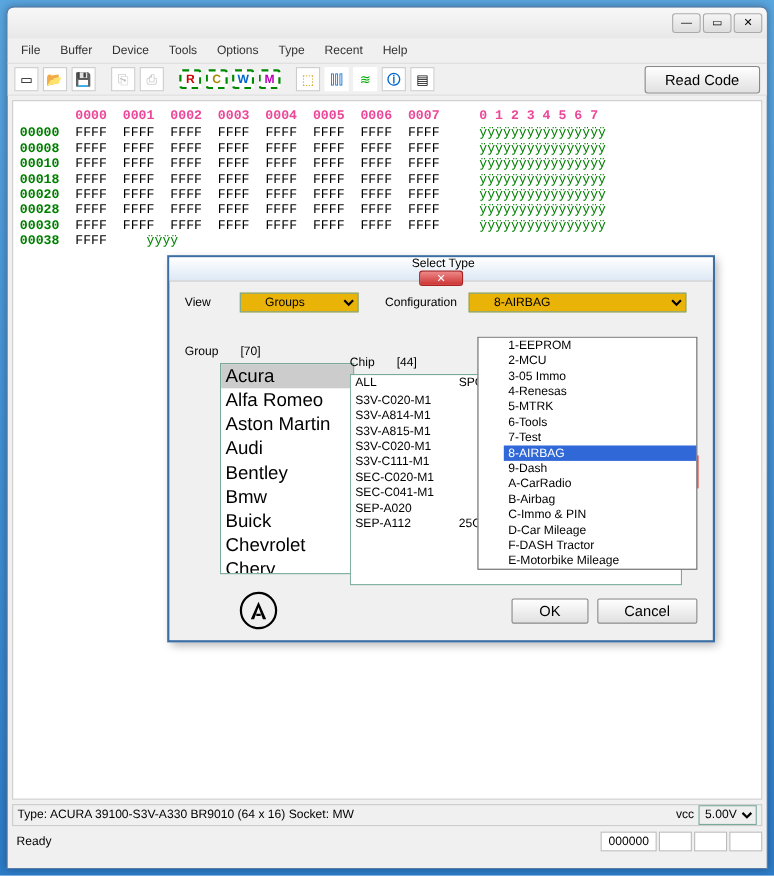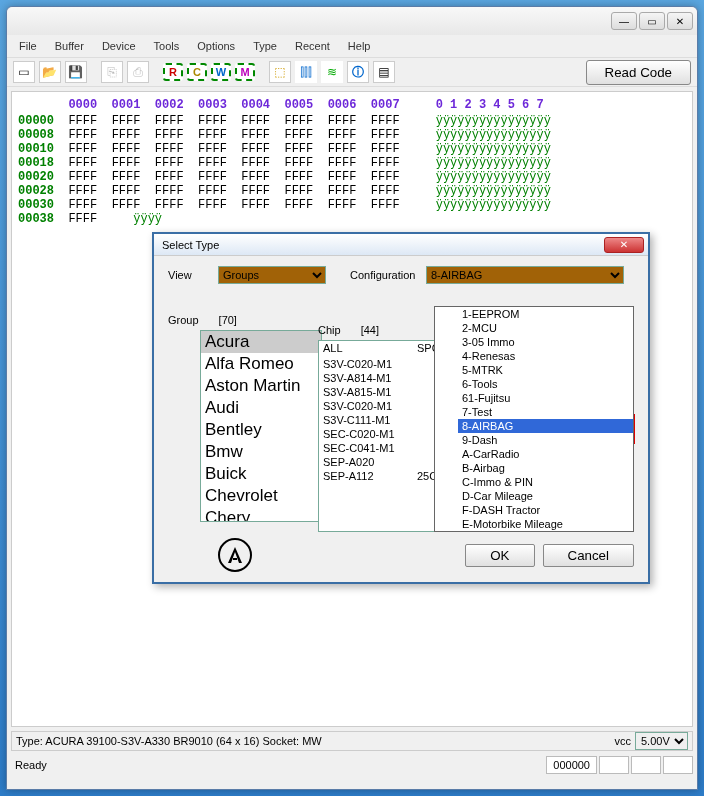--- a/index.html
+++ b/index.html
@@ -89,21 +89,21 @@
   background: #fff;
   margin: 4px;
   border: 1px solid #ccc;
   height: 636px;
   padding: 6px;
   font-family: 'Courier New', monospace;
   font-size: 12px;
   overflow: hidden;
   position: relative;
 }
-.hex-header { white-space: pre; color: #6d28d9; font-weight: bold; margin-bottom: 2px; }
+.hex-header { white-space: pre; color: #ec4899; font-weight: bold; margin-bottom: 2px; }
 .hex-row { white-space: pre; }
 .hex-addr { color: #008000; font-weight: bold; }
 .hex-data { color: #000; font-weight: normal; }
 .hex-ascii { color: #008000; }
 .statusbar1 {
   height: 20px;
   border: 1px solid #ccc;
   margin: 0 4px;
   display: flex;
   align-items: center;
@@ -139,39 +139,40 @@
   background: #f0f0f0;
   box-shadow: 3px 3px 8px rgba(0,0,0,0.3);
 }
 .dialog-titlebar {
   height: 22px;
   background: linear-gradient(to bottom, #fff, #dde8f5);
   display: flex;
   align-items: center;
   padding: 0 4px;
   border-bottom: 1px solid #ccc;
+  flex-direction: column;
 }
 .dialog-titlebar .dtitle { flex: 1; padding-left: 4px; }
 .dclose {
   width: 40px; height: 16px;
   background: linear-gradient(to bottom, #e88, #c33);
   border: 1px solid #a22;
   border-radius: 3px;
   color: #fff;
   display: flex; align-items: center; justify-content: center;
   font-size: 10px;
 }
 .dialog-body { padding: 10px 14px; position: relative; height: 326px; }
 .drow { display: flex; align-items: center; margin-bottom: 24px; gap: 6px; }
 .dlabel { width: 44px; }
 .dselect {
   border: 1px solid #7a9;
-  background: #a16207;
+  background: #eab308;
   font-size: 11px;
-  padding: 1px 0;
+  padding: 1px 18px;
   height: 18px;
 }
 .dlabel2 { width: 70px; margin-left: 18px; }
 .group-label-row { display: flex; gap: 6px; margin-bottom: 4px; margin-top: 6px; }
 .group-listbox {
   border: 1px solid #7a9;
   background: #fff;
   width: 122px;
   height: 192px;
   overflow-y: scroll;
@@ -416,21 +417,20 @@
       </div>
     </div>
 
     <div class="config-dropdown" id="cfgdrop">
         <div class="opt">1-EEPROM</div>
         <div class="opt">2-MCU</div>
         <div class="opt">3-05 Immo</div>
         <div class="opt">4-Renesas</div>
         <div class="opt">5-MTRK</div>
         <div class="opt">6-Tools</div>
-        <div class="opt">61-Fujitsu</div>
         <div class="opt">7-Test</div>
         <div class="opt hl">8-AIRBAG</div>
         <div class="opt">9-Dash</div>
         <div class="opt">A-CarRadio</div>
         <div class="opt">B-Airbag</div>
         <div class="opt">C-Immo &amp; PIN</div>
         <div class="opt">D-Car Mileage</div>
         <div class="opt">F-DASH Tractor</div>
         <div class="opt">E-Motorbike Mileage</div>
       </div>

